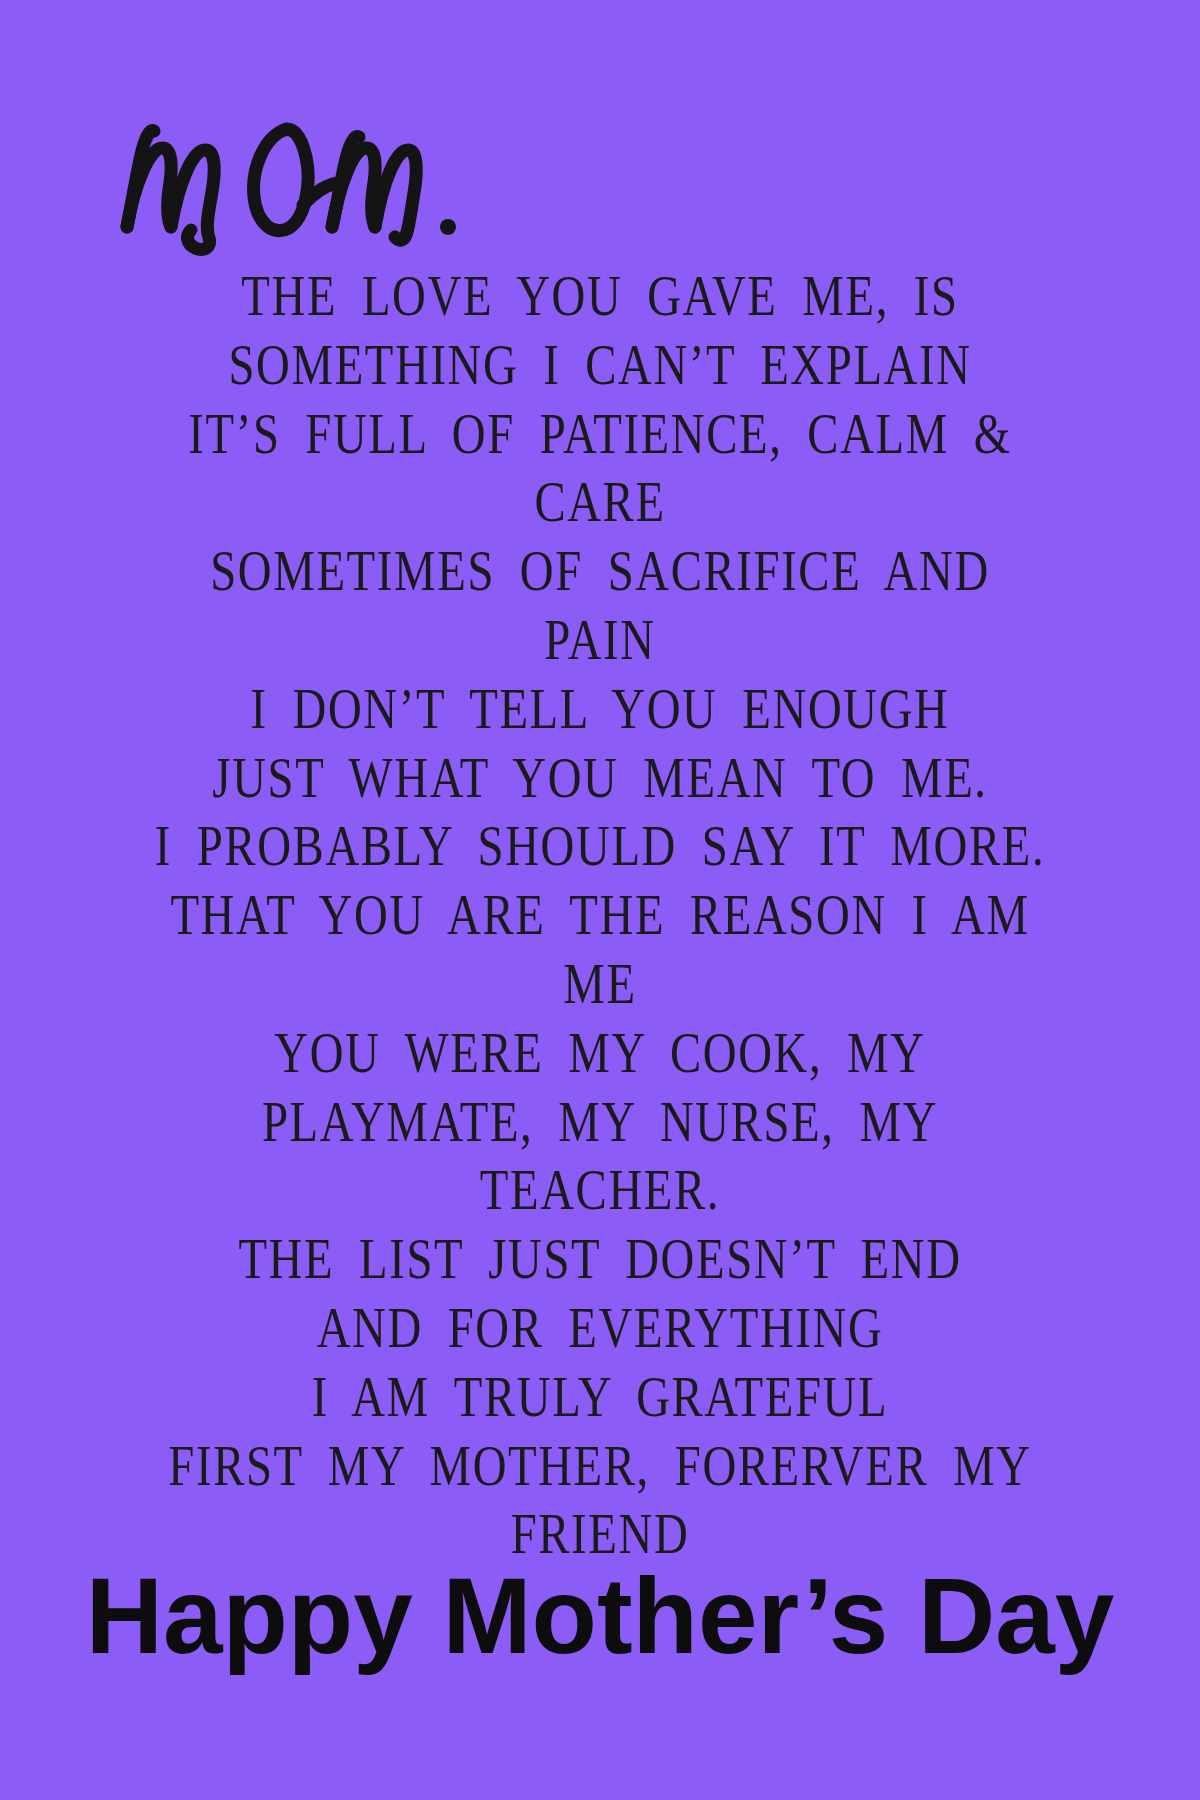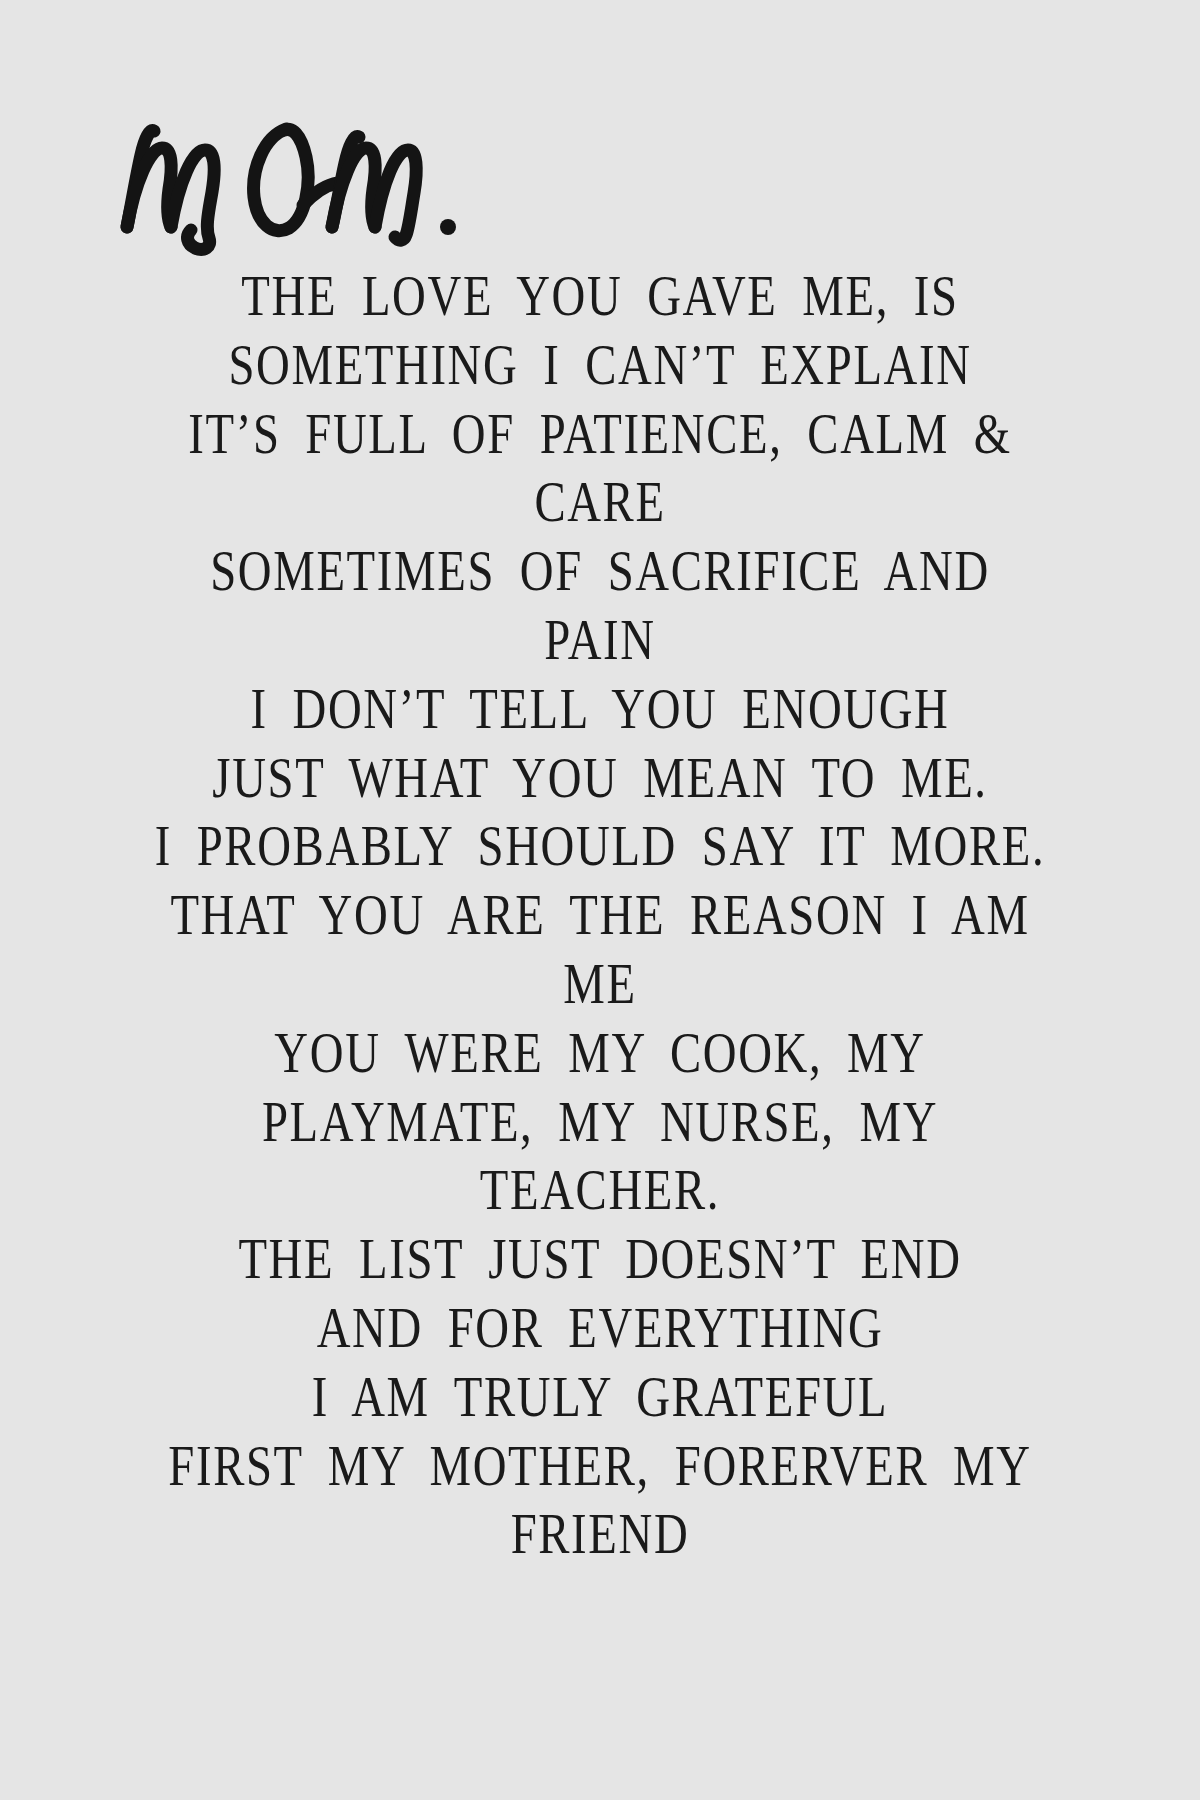--- a/index.html
+++ b/index.html
@@ -4,21 +4,21 @@
 <style>
   html, body {
     margin: 0;
     padding: 0;
     background: #ffffff;
   }
   .card {
     position: relative;
     width: 1200px;
     height: 1800px;
-    background: #e5e5e5;
+    background: #8b5cf6;
     overflow: hidden;
     font-family: "Liberation Serif", serif;
   }
   .sr-only {
     position: absolute;
     width: 1px; height: 1px;
     overflow: hidden;
     clip: rect(0 0 0 0);
     white-space: nowrap;
   }
@@ -108,14 +108,15 @@
     <div class="poem-line">YOU WERE MY COOK, MY</div>
     <div class="poem-line">PLAYMATE, MY NURSE, MY</div>
     <div class="poem-line">TEACHER.</div>
     <div class="poem-line">THE LIST JUST DOESN’T END</div>
     <div class="poem-line">AND FOR EVERYTHING</div>
     <div class="poem-line">I AM TRULY GRATEFUL</div>
     <div class="poem-line">FIRST MY MOTHER, FORERVER MY</div>
     <div class="poem-line">FRIEND</div>
   </div>
 
+  <div class="big-title">Happy Mother’s Day</div>
 
 </div>
 
 </body></html>

